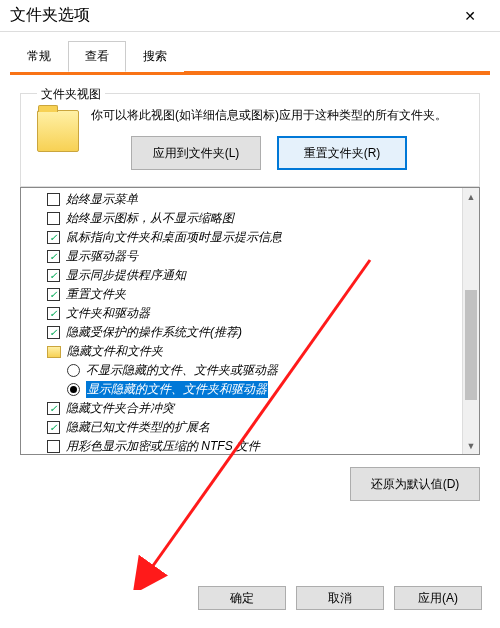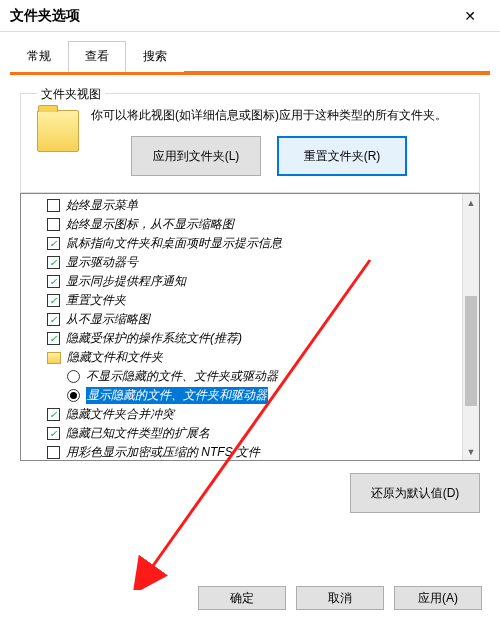--- a/index.html
+++ b/index.html
@@ -1,35 +1,35 @@
 <!DOCTYPE html>
 <html><head>
 <meta charset="utf-8">
 <style>
 * { box-sizing: border-box; margin: 0; padding: 0; font-family: "Microsoft YaHei", "Segoe UI", sans-serif; font-size: 12px; }
 body { background: #fff; width: 500px; height: 628px; overflow: hidden; position: relative; }
 
 .titlebar { height: 32px; display: flex; align-items: center; padding: 0 10px; border-bottom: 1px solid #ddd; justify-content: space-between; }
-.titlebar .title { font-size: 14px; font-weight: bold; }
+.titlebar .title { font-size: 16px; }
 .titlebar .close { width: 40px; text-align: center; font-size: 14px; }
 
 .tabs { display: flex; margin: 8px 10px 0 10px; border-bottom: 4px solid #f97316; }
 .tab { padding: 6px 16px; border: 1px solid transparent; position: relative; top: 1px; background: #fff; }
 .tab.active { border: 1px solid #ccc; border-bottom: 1px solid #fff; }
 
 .content { padding: 12px 20px 0 20px; }
 
 .groupbox { border: 1px solid #ddd; padding: 12px 10px 16px 10px; position: relative; margin-top: 6px; }
 .groupbox .legend { position: absolute; top: -8px; left: 16px; background: #fff; padding: 0 4px; }
 .gb-body { display: flex; gap: 12px; align-items: flex-start; }
 .folder-icon { width: 42px; height: 42px; background: linear-gradient(#fff0a5, #f7d154); border: 1px solid #caa53d; border-radius: 2px; margin: 4px 0 0 6px; flex-shrink: 0; position: relative; }
 .folder-icon::before { content: ""; position: absolute; top: -6px; left: 0; width: 18px; height: 6px; background: #f7d154; border: 1px solid #caa53d; border-bottom: none; border-radius: 2px 2px 0 0; }
 .gb-text { flex: 1; line-height: 1.5; }
 .gb-buttons { display: flex; gap: 16px; margin-top: 12px; justify-content: center; }
-.btn { min-width: 130px; height: 40px; display: inline-flex; align-items: center; justify-content: center; border: 1px solid #adadad; background: #e1e1e1; cursor: default; }
+.btn { min-width: 130px; height: 34px; display: inline-flex; align-items: center; justify-content: center; border: 1px solid #adadad; background: #e1e1e1; cursor: default; }
 .btn.focus { border: 2px solid #0078d7; background: #e5f1fb; }
 .btn.small { min-width: 88px; height: 24px; }
 
 .adv-label { margin-top: 22px; margin-bottom: 4px; }
 
 .list { border: 1px solid #888; height: 268px; overflow: hidden; background: #fff; position: relative; font-style: italic; }
 .list-scrollbar { position: absolute; right: 0; top: 0; width: 17px; height: 100%; background: #f0f0f0; border-left: 1px solid #ddd; display: flex; flex-direction: column; align-items: center; justify-content: space-between; }
 .sb-arrow { width: 100%; height: 17px; display: flex; align-items: center; justify-content: center; color: #666; font-size: 9px; }
 .sb-thumb { width: 12px; flex: 0 0 110px; background: #c1c1c1; margin-top: 48px; }
 .list-body { padding: 2px 18px 2px 6px; }
@@ -100,21 +100,21 @@
         <div class="row indent1">
           <span class="checkbox">✓</span>
           <span>显示同步提供程序通知</span>
         </div>
         <div class="row indent1">
           <span class="checkbox">✓</span>
           <span>重置文件夹</span>
         </div>
         <div class="row indent1">
           <span class="checkbox">✓</span>
-          <span>从不显示缩略图</span>
+          <span>文件夹和驱动器</span>
         </div>
         <div class="row indent1">
           <span class="checkbox">✓</span>
           <span>隐藏受保护的操作系统文件(推荐)</span>
         </div>
         <div class="row indent1">
           <span class="folder-mini"></span>
           <span>隐藏文件和文件夹</span>
         </div>
         <div class="row indent2">

